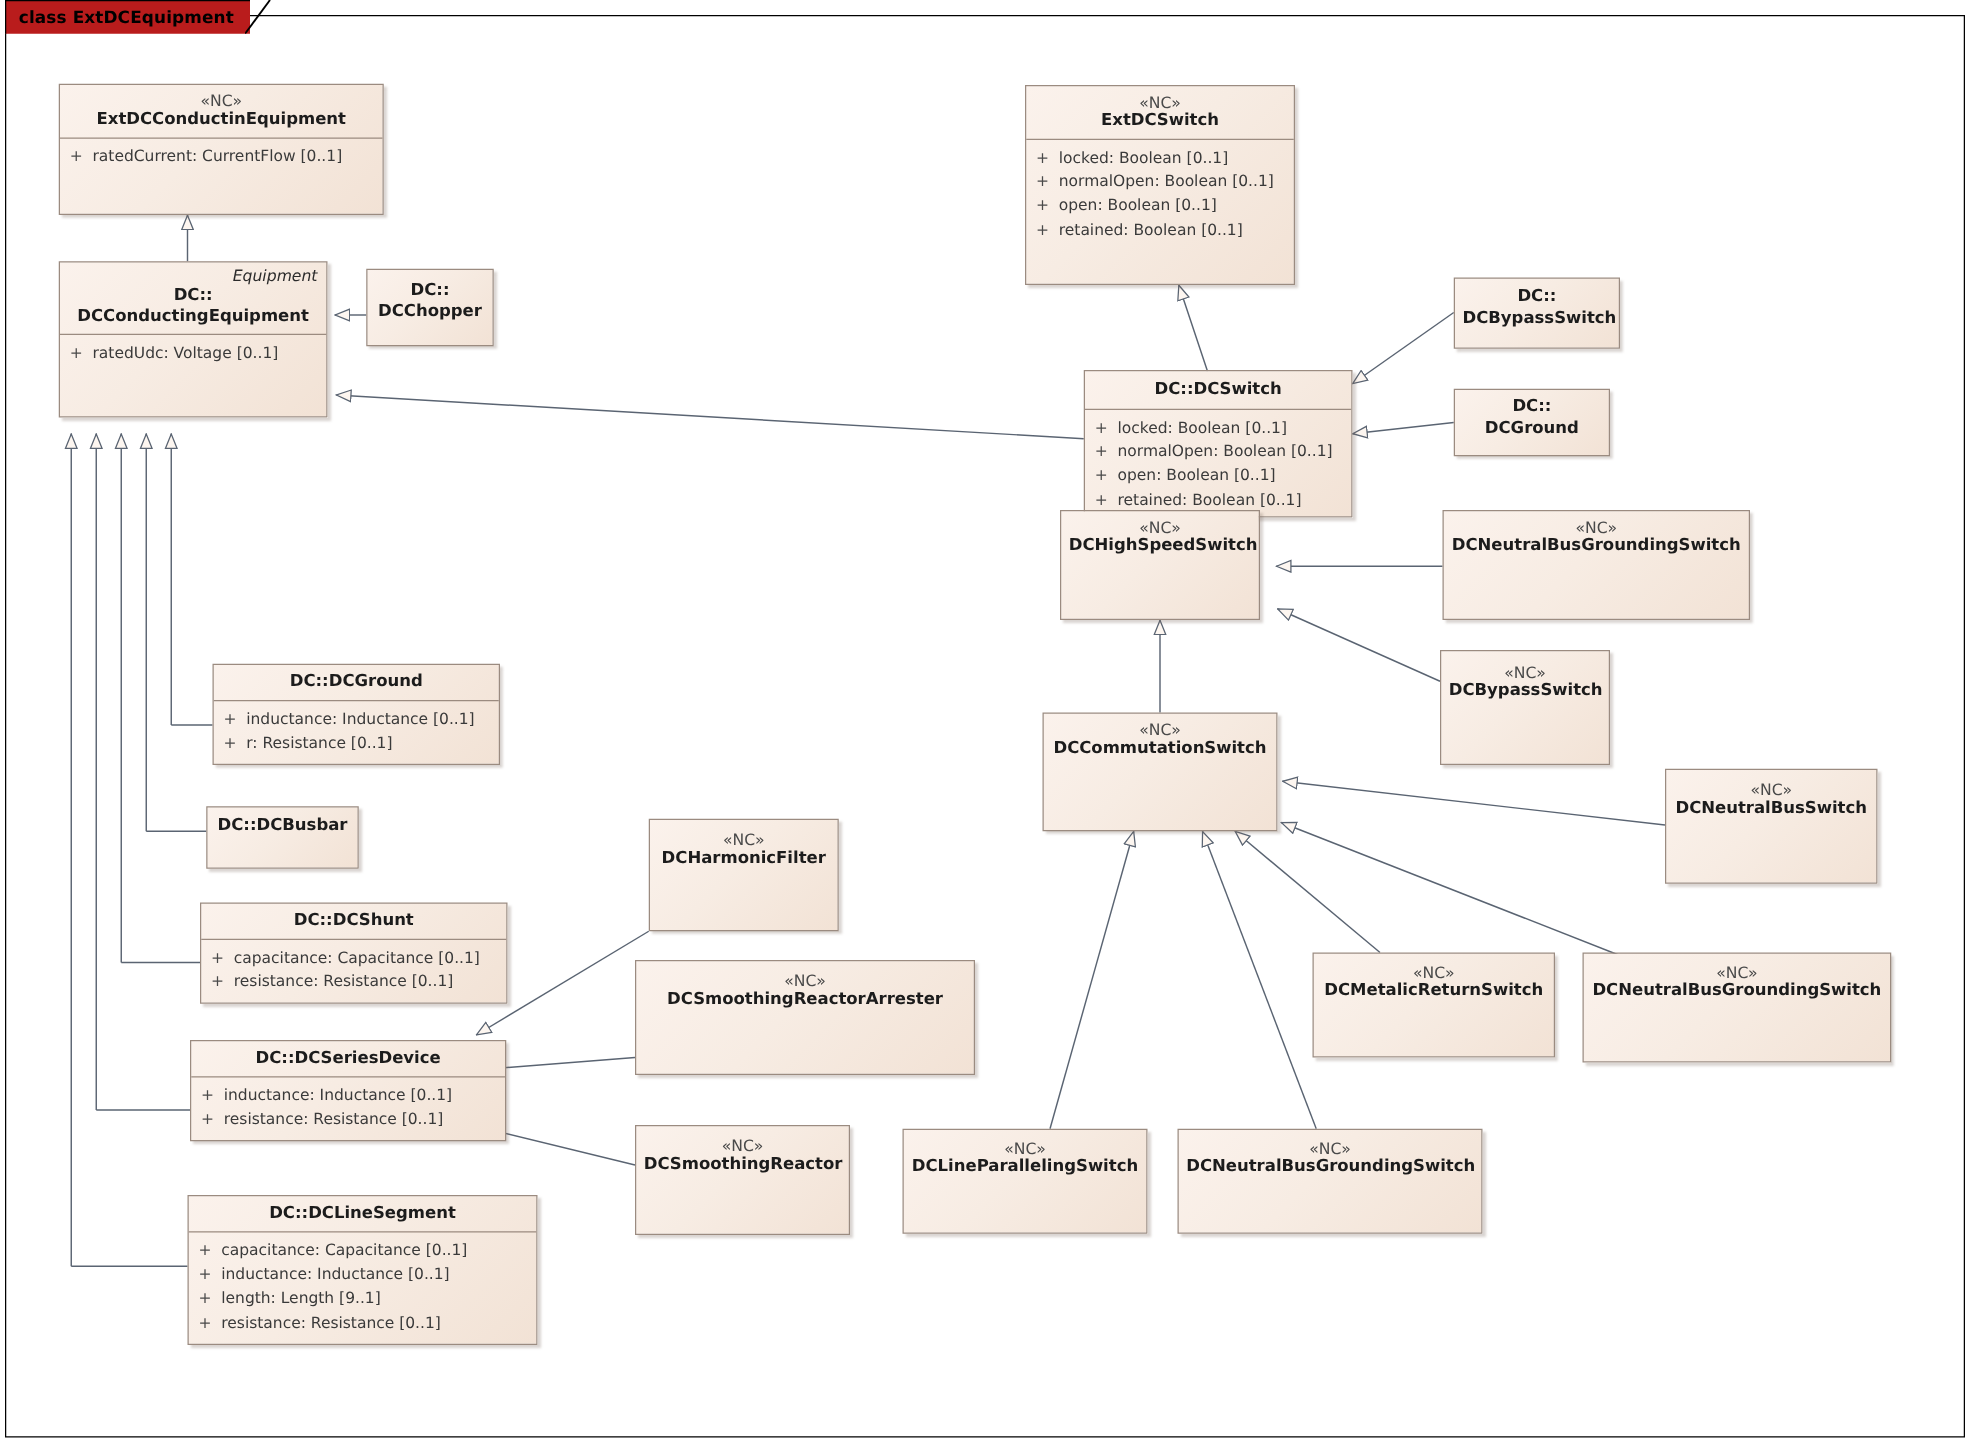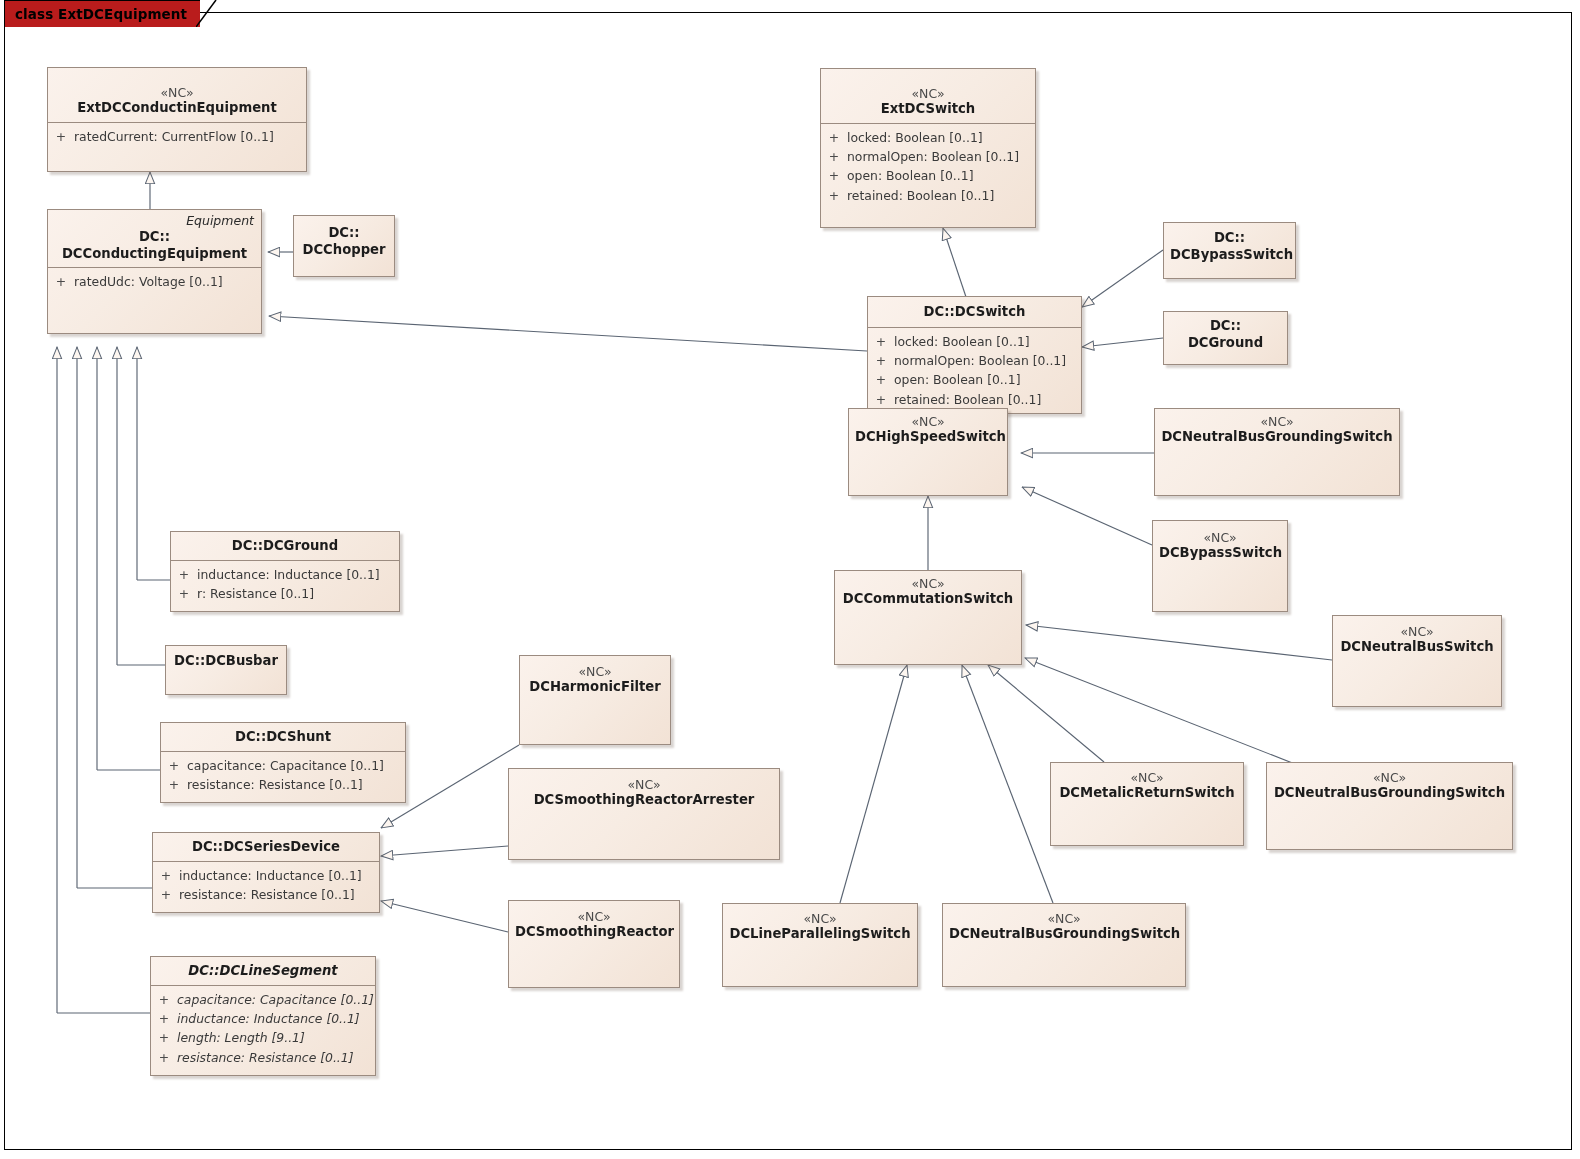--- a/index.html
+++ b/index.html
@@ -8,21 +8,21 @@
   #frame{position:absolute;left:4px;top:12px;width:1568px;height:1138px;border:1.5px solid #000;box-sizing:border-box;background:#fff;}
   #tab{position:absolute;left:4px;top:0px;height:27px;box-sizing:border-box;background:#b91c1c;
        border-top:1.5px solid #000;border-left:1.5px solid #000;border-right:none;border-bottom:none;}
   #tab .tablabel{font-size:13.5px;font-weight:bold;color:#000;padding:5px 8px 0 10px;display:block;white-space:nowrap;letter-spacing:0.1px;}
   #tabslant{position:absolute;top:0;width:24px;height:27px;overflow:hidden;}
   svg.edges{position:absolute;left:0;top:0;width:1580px;height:1159px;overflow:visible;pointer-events:none;}
 
   .cls{position:absolute;box-sizing:border-box;border:1px solid #9b8b80;
        background:linear-gradient(135deg,#fbf2ec 0%,#f7ece3 45%,#f2e2d5 100%);
        box-shadow:2.5px 2.5px 2px rgba(120,100,90,0.28);}
-  .cls .hdr{padding:17px 6px 5px 6px;text-align:center;position:relative;}
+  .cls .hdr{padding:5px 6px 5px 6px;text-align:center;position:relative;}
   .cls .hdr.sep{border-bottom:1px solid #9b8b80;}
   .stereo{display:block;font-size:12.5px;color:#4a4a4a;line-height:15px;font-weight:normal;}
   .cname{display:block;font-size:13.2px;font-weight:bold;color:#1c1c1c;line-height:16.5px;white-space:nowrap;}
   .corner{position:absolute;right:7px;top:3px;font-size:12.5px;font-style:italic;color:#2b2b2b;}
   .attrs{padding:4px 0 5px 0;}
   .attr{font-size:12.4px;color:#3a3a3a;line-height:19.4px;white-space:nowrap;display:flex;}
   .attr .vis{width:26px;text-align:center;flex:0 0 26px;color:#4a4a4a;}
   .attr .txt{flex:1 1 auto;}
 </style>
 </head>
@@ -291,37 +291,37 @@
           <span class="vis">+</span>
           <span class="txt">capacitance: Capacitance [0..1]</span>
         </div>
       <div class="attr">
           <span class="vis">+</span>
           <span class="txt">resistance: Resistance [0..1]</span>
         </div>
     </div>
   </div>
 
-  <div class="cls" style="left:152px;top:832px;width:228px;height:81px;">
+  <div class="cls" style="left:152px;top:832px;width:253px;height:81px;">
     <div class="hdr sep" style="padding-top:6px;padding-bottom:5px;">
       <span class="cname">DC::DCSeriesDevice</span>
     </div>
     <div class="attrs">
       <div class="attr">
           <span class="vis">+</span>
           <span class="txt">inductance: Inductance [0..1]</span>
         </div>
       <div class="attr">
           <span class="vis">+</span>
           <span class="txt">resistance: Resistance [0..1]</span>
         </div>
     </div>
   </div>
 
-  <div class="cls" style="left:150px;top:956px;width:226px;height:120px;font-style:italic;">
+  <div class="cls" style="left:150px;top:956px;width:280px;height:120px;">
     <div class="hdr sep" style="padding-top:6px;padding-bottom:5px;">
       <span class="cname">DC::DCLineSegment</span>
     </div>
     <div class="attrs">
       <div class="attr">
           <span class="vis">+</span>
           <span class="txt">capacitance: Capacitance [0..1]</span>
         </div>
       <div class="attr">
           <span class="vis">+</span>

